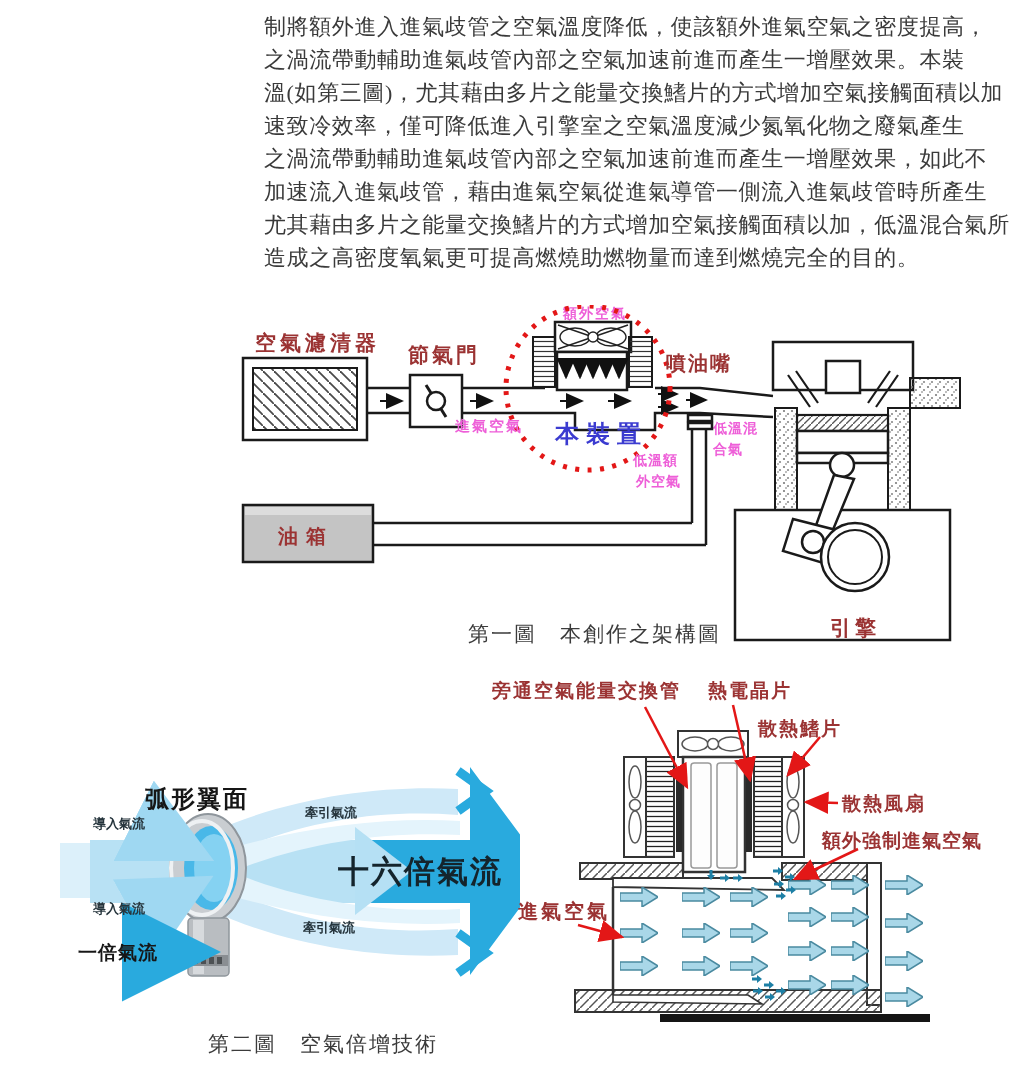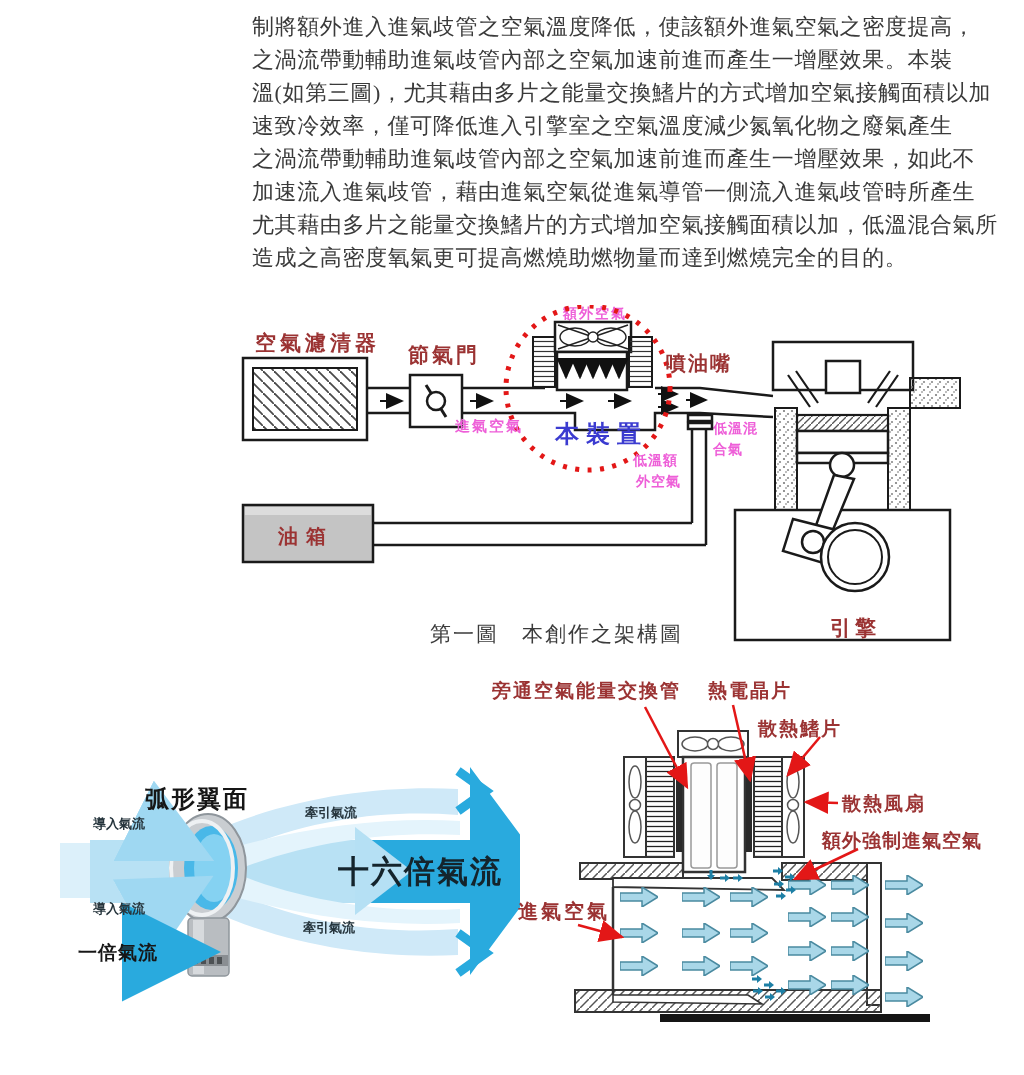--- a/index.html
+++ b/index.html
@@ -1,20 +1,20 @@
 <!DOCTYPE html>
 <html><head>
 <meta charset="utf-8">
 <style>
   html,body{margin:0;padding:0;background:#fff;}
   .page{position:relative;width:1024px;height:1075px;background:#ffffff;overflow:hidden;
         font-family:"Liberation Serif", serif;}
   .para{position:absolute;left:252px;top:10px;width:772px;color:#3a3a3a;
         font-size:22px;line-height:33px;letter-spacing:0.6px;}
-  .para div{white-space:nowrap;}
+  .para div{white-space:nowrap;margin-left:12px;}
   .figure{position:absolute;}
   .caption{position:absolute;font-size:21px;color:#3b3b3b;letter-spacing:2px;white-space:nowrap;}
   svg text{font-family:"Liberation Serif", serif;}
   .lbl-red{fill:#9b3333;font-weight:bold;}
   .lbl-mag{fill:#ee5fd8;font-weight:bold;}
   .lbl-blue{fill:#3b3bd0;font-weight:bold;}
   .lbl-dark{fill:#161616;font-weight:bold;}
   .lbl-sm{fill:#25343c;}
   .outline{fill:#ffffff;stroke:#1a1a1a;stroke-width:2.5;}
 </style>
@@ -146,21 +146,21 @@
       <g>
         <polygon points="563,214 610,226 600,260 553,246" class="outline" stroke-width="2.2"></polygon>
         <circle cx="583" cy="237" r="11" class="outline" stroke-width="2.2"></circle>
         <circle cx="625" cy="252" r="34" class="outline" stroke-width="3"></circle>
         <circle cx="625" cy="252" r="27" fill="none" stroke="#1a1a1a" stroke-width="2"></circle>
       </g>
       <text x="600" y="330" font-size="21" letter-spacing="4" class="lbl-red" fill="#a03030">引擎</text>
     </g>
   </svg>
 
-  <div class="caption" style="left:430px;top:620px">第一圖　本創作之架構圖</div>
+  <div class="caption" style="left:468px;top:620px">第一圖　本創作之架構圖</div>
 
   <svg class="figure" style="left:60px;top:755px" width="460" height="262" viewBox="0 0 460 262">
     <defs>
       <marker id="f2-bh" markerWidth="10" markerHeight="10" refX="6" refY="5" orient="auto">
         <path d="M0,0 L10,5 L0,10 Z" fill="#9fd8f2"></path>
       </marker>
       <marker id="f2-bh2" markerWidth="9" markerHeight="9" refX="6" refY="4.5" orient="auto">
         <path d="M0,0 L9,4.5 L0,9 Z" fill="#29aade"></path>
       </marker>
     </defs>
@@ -199,20 +199,21 @@
 
     <text x="85" y="52" font-size="24" letter-spacing="2" class="lbl-dark">弧形翼面</text>
     <text x="33" y="73" font-size="13" class="lbl-sm" font-weight="bold">導入氣流</text>
     <text x="33" y="158" font-size="13" class="lbl-sm" font-weight="bold">導入氣流</text>
     <text x="18" y="204" font-size="19" letter-spacing="1" class="lbl-dark">一倍氣流</text>
     <text x="245" y="62" font-size="13" class="lbl-sm" font-weight="bold">牽引氣流</text>
     <text x="243" y="177" font-size="13" class="lbl-sm" font-weight="bold">牽引氣流</text>
     <text x="278" y="127" font-size="31" letter-spacing="2" fill="#14242c" font-weight="bold">十六倍氣流</text>
   </svg>
 
+  <div class="caption" style="left:208px;top:1030px">第二圖　空氣倍增技術</div>
 
   <svg class="figure" style="left:490px;top:675px" width="534" height="360" viewBox="0 0 534 360">
     <defs>
       <marker id="f3-red" markerWidth="10" markerHeight="9" refX="9" refY="4.5" orient="auto">
         <path d="M0,0 L10,4.5 L0,9 Z" fill="#e31717"></path>
       </marker>
       <pattern id="f3-hatch" width="9" height="9" patternUnits="userSpaceOnUse">
         <path d="M0,9 L9,0" stroke="#555" stroke-width="1.5"></path>
       </pattern>
       <pattern id="f3-fins" width="6" height="5" patternUnits="userSpaceOnUse">

